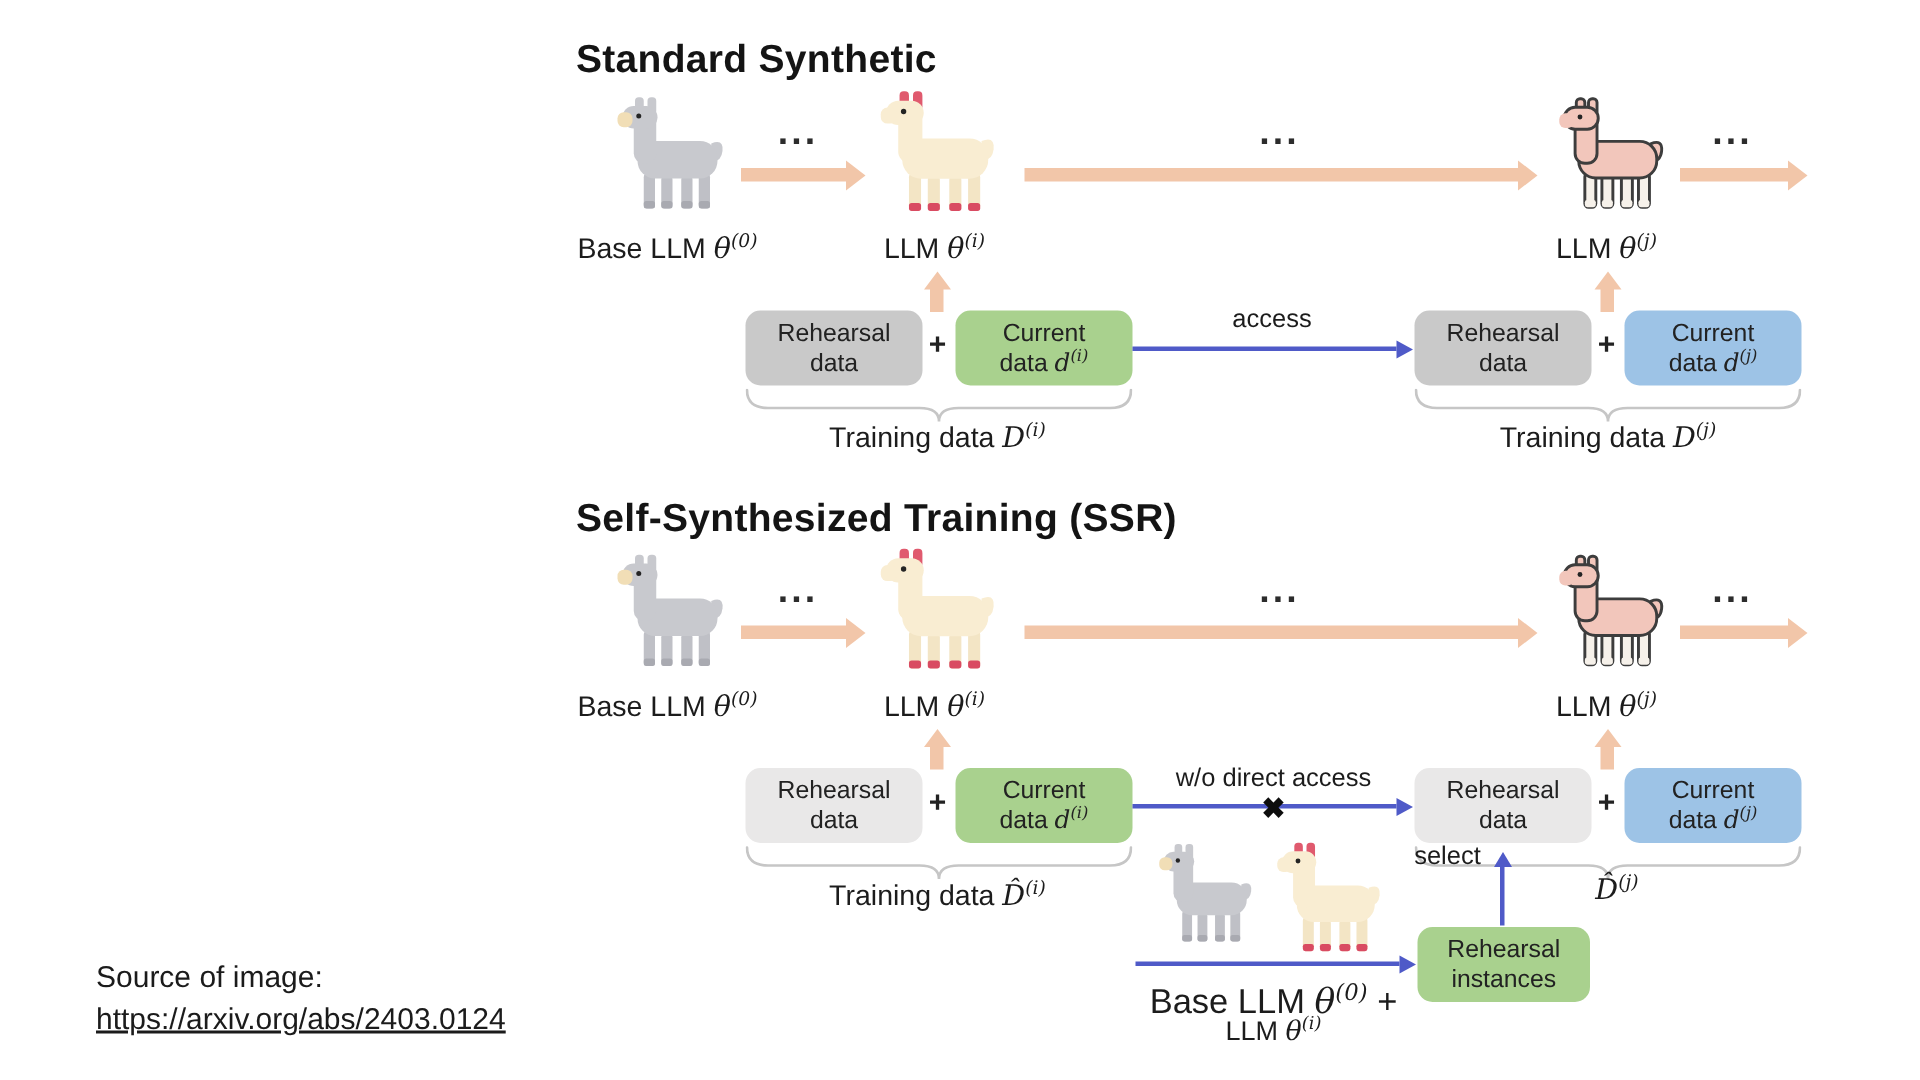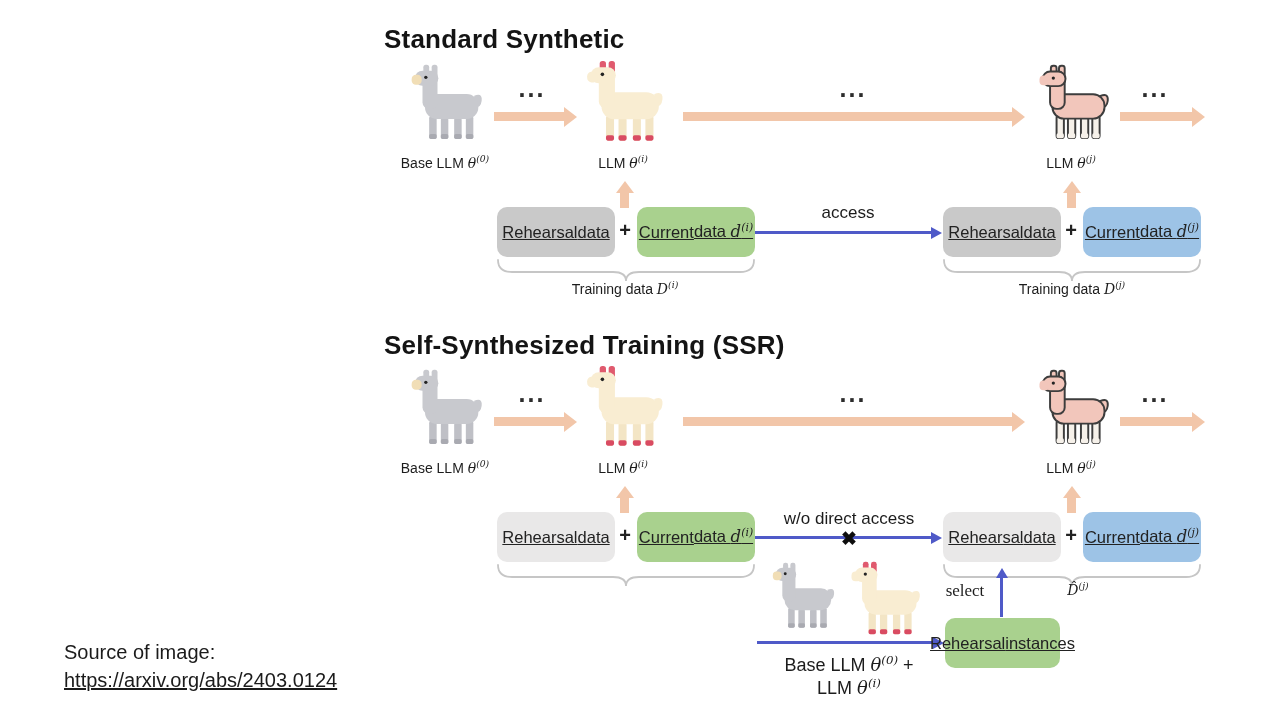--- a/index.html
+++ b/index.html
@@ -1,26 +1,26 @@
 <!DOCTYPE html>
 <html><head>
 <meta charset="utf-8">
 <style>
   html,body { margin:0; padding:0; }
   body { font-family:"Liberation Sans", sans-serif; background:#fff; }
   #canvas { position:relative; width:1280px; height:720px; background:#ffffff; overflow:hidden; }
   .abs { position:absolute; }
   .title { font-size:26px; font-weight:bold; color:#141414; letter-spacing:0.2px; }
-  .lbl { font-size:14px; color:#1c1c1c; text-align:center; }
+  .lbl { font-size:19px; color:#1c1c1c; text-align:center; }
   .slbl { font-size:17px; color:#1c1c1c; text-align:center; }
   .dots { font-size:25px; font-weight:bold; color:#2c2c2c; text-align:center; letter-spacing:2px; }
   .m { font-family:"DejaVu Serif","Liberation Serif",serif; font-style:italic; }
   sup { font-family:"DejaVu Serif","Liberation Serif",serif; font-style:italic; font-size:0.66em; vertical-align:super; line-height:0; }
-  .box { width:118px; height:50px; border-radius:10px; display:flex; 
-         justify-content:center; align-items:center; font-size:16.5px; line-height:1.22; color:#222; text-align:center;text-decoration:underline; }
+  .box { width:118px; height:50px; border-radius:10px; display:flex; flex-direction:column;
+         justify-content:center; align-items:center; font-size:16.5px; line-height:1.22; color:#222; text-align:center; }
   .gray  { background:#c9c9c9; }
   .lgray { background:#e9e8e8; }
   .green { background:#a9d18e; }
   .blue  { background:#9dc3e6; }
   .plus { font-size:20px; font-weight:600; color:#222; width:18px; text-align:center; }
   
   .parrow { height:9px; background:#f2c6a9; }
   .parrow::after { content:""; position:absolute; right:-13px; top:50%; transform:translateY(-50%);
       border-top:10px solid transparent; border-bottom:10px solid transparent; border-left:13px solid #f2c6a9; }
   .parrow-up { width:9px; background:#f2c6a9; }
@@ -173,43 +173,44 @@
   </div>
   <div class="abs plus" style="left:1062px; top:524px;">+</div>
   <div class="abs box blue" style="left:1083px; top:512px;">
     <div>Current</div>
     <div><span>data </span><span class="m">d</span><sup>(j)</sup></div>
   </div>
 
   <svg class="abs" style="left:497px; top:564px;" width="258" height="24" viewBox="0 0 258 24">
     <path class="brace" d="M1 1 Q1 13 15 13 L116 13 Q129 13 129 22 Q129 13 142 13 L243 13 Q257 13 257 1"></path>
   </svg>
+  <div class="abs lbl" style="left:505px; top:586px; width:240px;"><span>Training data </span><span class="m">D̂</span><sup>(i)</sup></div>
 
   <svg class="abs" style="left:943px; top:564px;" width="258" height="24" viewBox="0 0 258 24">
     <path class="brace" d="M1 1 Q1 13 15 13 L116 13 Q129 13 129 22 Q129 13 142 13 L243 13 Q257 13 257 1"></path>
   </svg>
   <div class="abs lbl" style="left:1038px; top:582px; width:80px;"><span class="m">D̂</span><sup>(j)</sup></div>
 
-  <div class="abs slbl" style="left:925px; top:581px; width:80px;font-family:Liberation Serif, serif;">select</div>
+  <div class="abs slbl" style="left:925px; top:561px; width:80px;">select</div>
   <div class="abs barrow-up" style="left:1000px; top:578px; height:39px;"></div>
 
 
   <svg class="abs llama-gray" style="left:767px; top:559px;" width="70" height="76" viewBox="0 0 96 96">
       <use href="#llamaShape"></use>
     </svg>
   <svg class="abs llama-cream" style="left:845px; top:560px;" width="78" height="80" viewBox="0 0 96 96">
       <use href="#llamaShape"></use>
     </svg>
 
   <div class="abs barrow" style="left:757px; top:641px; width:176px;"></div>
 
   <div class="abs box green" style="left:945px; top:618px; width:115px;">
     <div>Rehearsal</div>
       <div>instances</div>
   </div>
 
-  <div class="abs lbl" style="left:749px; top:654px; width:200px; font-size:18px;"><span>Base LLM </span><span class="m">θ</span><sup>(0)</sup><span> +</span></div>
+  <div class="abs lbl" style="left:749px; top:654px; width:200px; font-size:23px;"><span>Base LLM </span><span class="m">θ</span><sup>(0)</sup><span> +</span></div>
   <div class="abs lbl" style="left:749px; top:677px; width:200px; font-size:18px;"><span>LLM </span><span class="m">θ</span><sup>(i)</sup></div>
 
   <div class="abs src" style="left:64px; top:641px;">Source of image:</div>
   <div class="abs src clip" style="left:64px; top:669px; width:311px;text-decoration:underline;">https://arxiv.org/abs/2403.0124</div>
 
 </div>
 
 </body></html>

